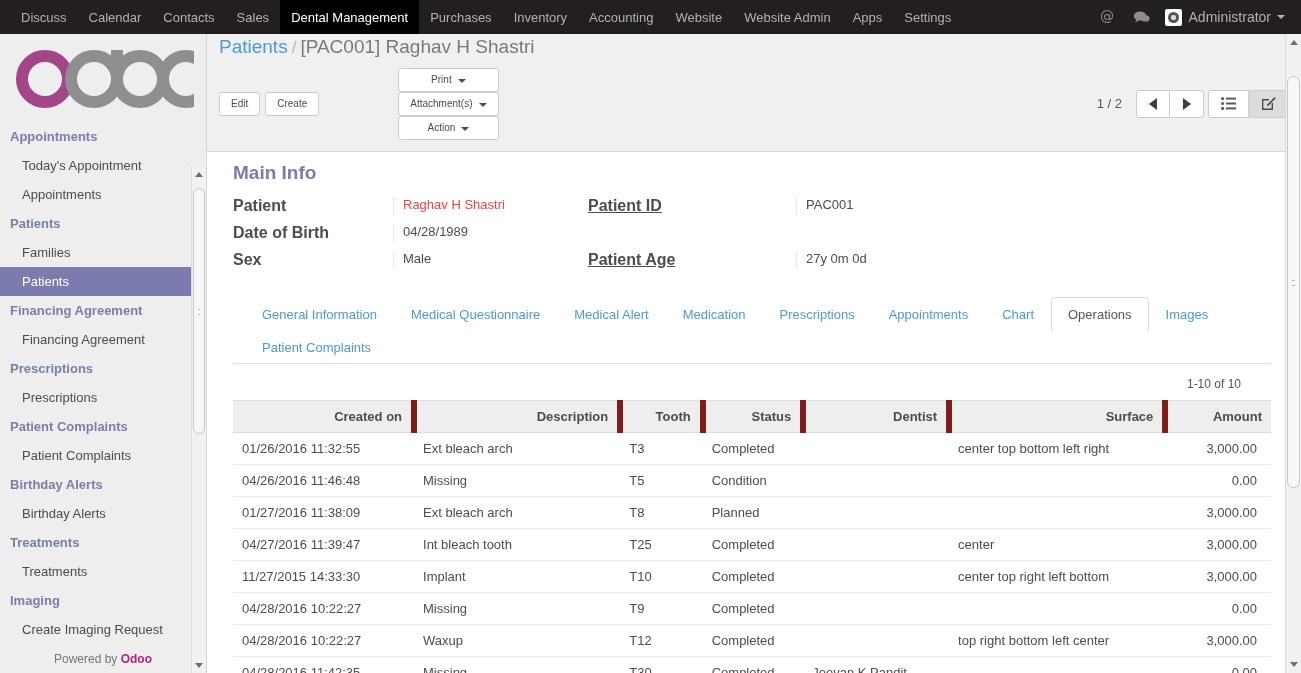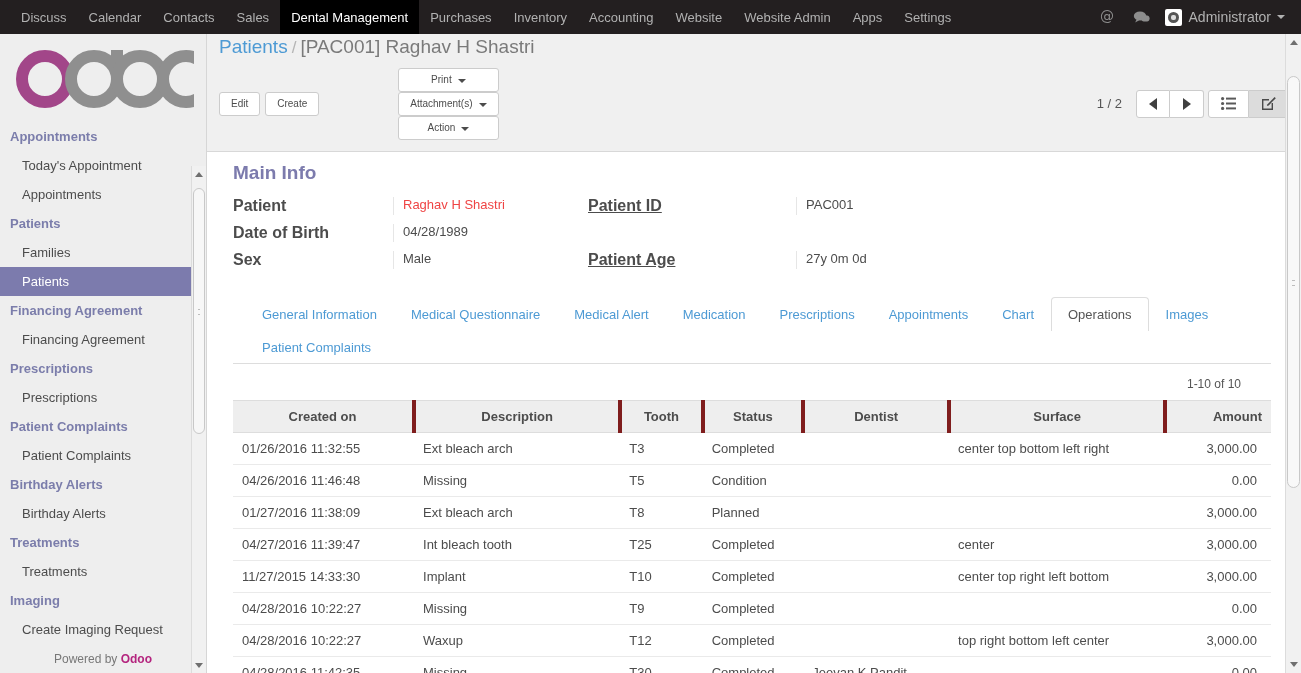--- a/index.html
+++ b/index.html
@@ -195,23 +195,23 @@
 
   
   .list-wrap { padding: 0 0 0 0; }
   .list-pager {
     text-align: right; font-size: 12px; color: #555;
     padding: 13px 30px 9px 0;
   }
   table.olist { width: 100%; border-collapse: collapse; font-size: 13px; }
   table.olist thead th {
     background: #eeeeee; color: #4c4c4c; font-weight: bold;
-    text-align: center; padding: 8px 9px; font-size: 13px;
+    text-align: right; padding: 8px 9px; font-size: 13px;
     border-top: 1px solid #dddddd; border-bottom: 1px solid #dddddd;
-    border-right: 4px solid #7f1d1d; white-space: nowrap;
+    border-right: 6px solid #7f1d1d; white-space: nowrap;
   }
   table.olist thead th:last-child { border-right: none; }
   table.olist thead th.num { text-align: right; }
   table.olist tbody td {
     padding: 8px 9px; border-bottom: 1px solid #eaeaea; color: #4c4c4c;
     white-space: nowrap;
   }
   table.olist tbody td.num { text-align: right; padding-right: 14px; }
   .c-created { width: 180px; }
   .c-desc    { width: 205px; }

